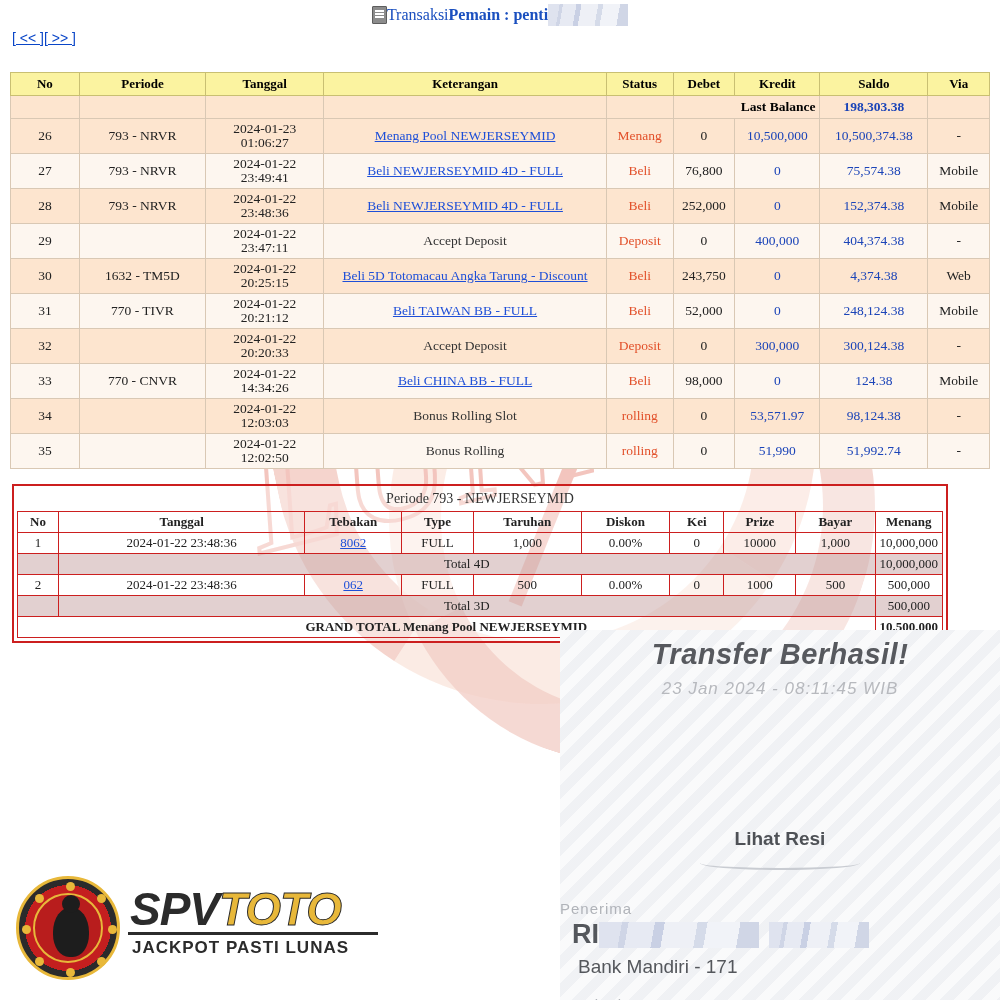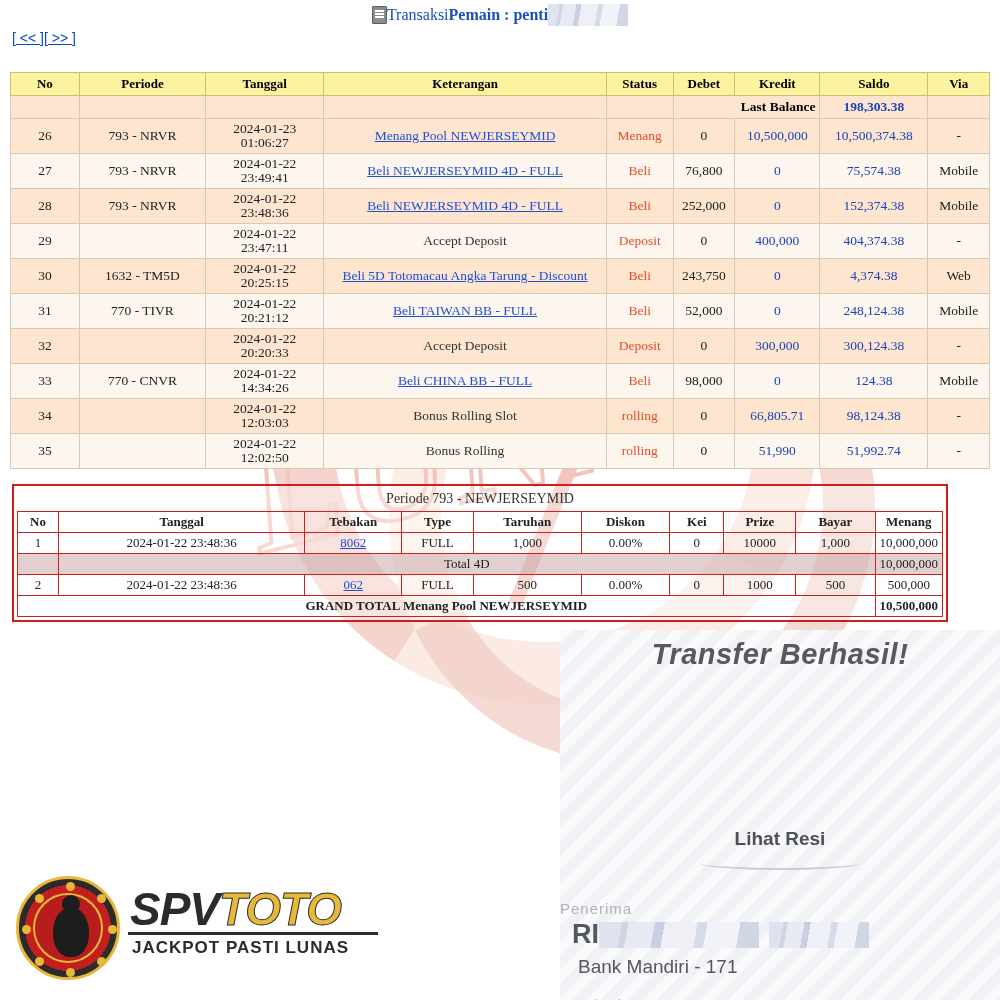--- a/index.html
+++ b/index.html
@@ -285,21 +285,21 @@
         <td>Mobile</td>
       </tr>
       <tr class="rowA">
         <td>34</td>
         <td></td>
         <td class="date">2024-01-22
 12:03:03</td>
         <td class="ket">Bonus Rolling Slot</td>
         <td class="st">rolling</td>
         <td>0</td>
-        <td class="num">66,805.71</td>
+        <td class="num">53,571.97</td>
         <td class="saldo">98,124.38</td>
         <td>-</td>
       </tr>
       <tr class="rowB">
         <td>35</td>
         <td></td>
         <td class="date">2024-01-22
 12:02:50</td>
         <td class="ket">Bonus Rolling</td>
         <td class="st">rolling</td>
@@ -351,32 +351,38 @@
           <td>2024-01-22 23:48:36</td>
           <td><a>062</a></td>
           <td>FULL</td>
           <td>500</td>
           <td>0.00%</td>
           <td>0</td>
           <td>1000</td>
           <td>500</td>
           <td>500,000</td>
         </tr>
+        <tr class="totrow">
+          <td></td>
+          <td class="tot" colspan="8">Total 3D</td>
+          <td>500,000</td>
+        </tr>
         <tr class="grand">
           <td colspan="9">GRAND TOTAL  Menang Pool NEWJERSEYMID</td>
           <td>10,500,000</td>
         </tr>
       </tbody>
   </table>
 </div>
 
 <div id="receipt">
   <div class="diag"></div>
   <div class="rt">
     <div class="title">Transfer Berhasil!</div>
+    <div class="subtitle">23 Jan 2024 - 08:11:45 WIB</div>
   </div>
   <div class="lihat">Lihat Resi</div>
   <div style="position:absolute;left:0;right:0;top:252px;">
     <div class="lbl">Penerima</div>
     <div class="row-pen">
       <span class="ri">RI</span>
       <span class="redact" style="width:160px;height:26px;"></span>
       <span class="redact" style="width:100px;height:26px;margin-left:10px;"></span>
     </div>
     <div class="bank">Bank Mandiri - 171</div>

